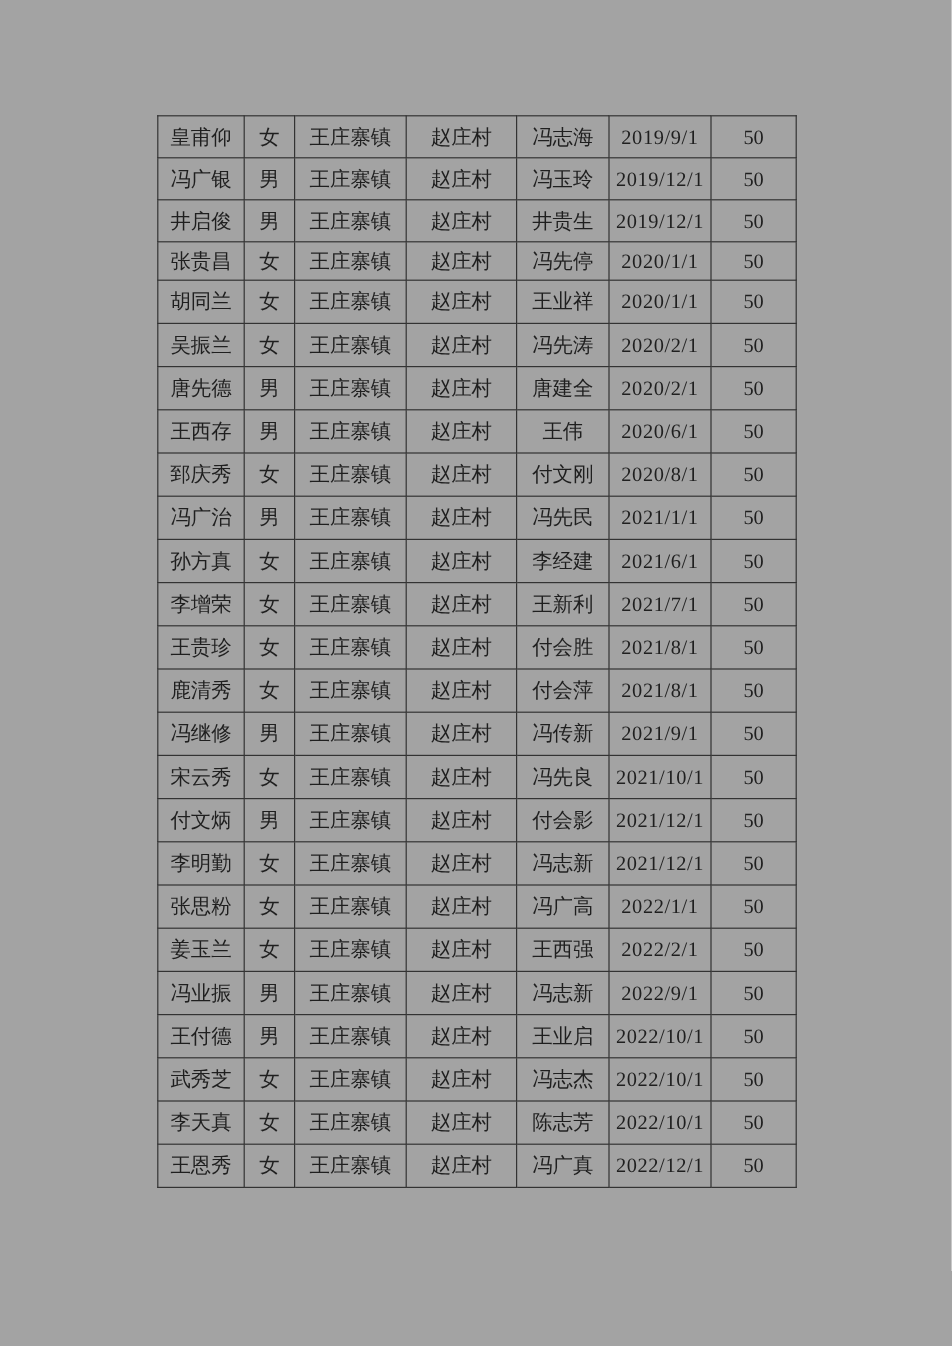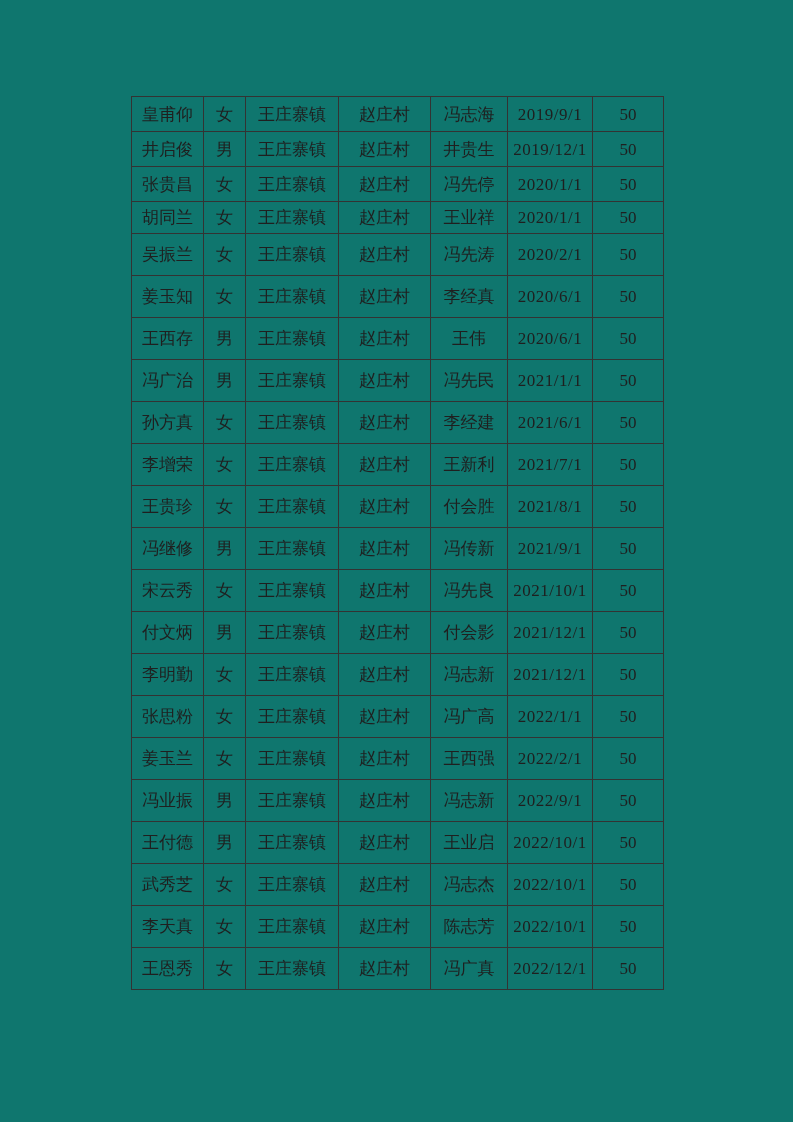--- a/index.html
+++ b/index.html
@@ -4,21 +4,21 @@
 <style>
   html, body {
     margin: 0;
     padding: 0;
     background: #e8e8e8;
   }
   .page {
     position: relative;
     width: 793px;
     height: 1122px;
-    background: #0f766e;
+    background: #a3a3a3;
     margin: 0 auto;
     overflow: hidden;
     font-family: "Liberation Serif", "DejaVu Serif", serif;
     color: #1f1f1f;
   }
   table.data-table {
     position: absolute;
     left: 131px;
     top: 96px;
     width: 532px;
@@ -61,20 +61,29 @@
         <tr>
           <td class="cell-name">皇甫仰</td>
           <td class="cell-gender">女</td>
           <td class="cell-town">王庄寨镇</td>
           <td class="cell-village">赵庄村</td>
           <td class="cell-contact-name">冯志海</td>
           <td class="cell-date">2019/9/1</td>
           <td class="cell-amount">50</td>
         </tr>
         <tr>
+          <td class="cell-name">冯广银</td>
+          <td class="cell-gender">男</td>
+          <td class="cell-town">王庄寨镇</td>
+          <td class="cell-village">赵庄村</td>
+          <td class="cell-contact-name">冯玉玲</td>
+          <td class="cell-date">2019/12/1</td>
+          <td class="cell-amount">50</td>
+        </tr>
+        <tr>
           <td class="cell-name">井启俊</td>
           <td class="cell-gender">男</td>
           <td class="cell-town">王庄寨镇</td>
           <td class="cell-village">赵庄村</td>
           <td class="cell-contact-name">井贵生</td>
           <td class="cell-date">2019/12/1</td>
           <td class="cell-amount">50</td>
         </tr>
         <tr>
           <td class="cell-name">张贵昌</td>
@@ -97,38 +106,47 @@
         <tr>
           <td class="cell-name">吴振兰</td>
           <td class="cell-gender">女</td>
           <td class="cell-town">王庄寨镇</td>
           <td class="cell-village">赵庄村</td>
           <td class="cell-contact-name">冯先涛</td>
           <td class="cell-date">2020/2/1</td>
           <td class="cell-amount">50</td>
         </tr>
         <tr>
-          <td class="cell-name">姜玉知</td>
-          <td class="cell-gender">女</td>
-          <td class="cell-town">王庄寨镇</td>
-          <td class="cell-village">赵庄村</td>
-          <td class="cell-contact-name">李经真</td>
-          <td class="cell-date">2020/6/1</td>
+          <td class="cell-name">唐先德</td>
+          <td class="cell-gender">男</td>
+          <td class="cell-town">王庄寨镇</td>
+          <td class="cell-village">赵庄村</td>
+          <td class="cell-contact-name">唐建全</td>
+          <td class="cell-date">2020/2/1</td>
           <td class="cell-amount">50</td>
         </tr>
         <tr>
           <td class="cell-name">王西存</td>
           <td class="cell-gender">男</td>
           <td class="cell-town">王庄寨镇</td>
           <td class="cell-village">赵庄村</td>
           <td class="cell-contact-name">王伟</td>
           <td class="cell-date">2020/6/1</td>
           <td class="cell-amount">50</td>
         </tr>
         <tr>
+          <td class="cell-name">郅庆秀</td>
+          <td class="cell-gender">女</td>
+          <td class="cell-town">王庄寨镇</td>
+          <td class="cell-village">赵庄村</td>
+          <td class="cell-contact-name">付文刚</td>
+          <td class="cell-date">2020/8/1</td>
+          <td class="cell-amount">50</td>
+        </tr>
+        <tr>
           <td class="cell-name">冯广治</td>
           <td class="cell-gender">男</td>
           <td class="cell-town">王庄寨镇</td>
           <td class="cell-village">赵庄村</td>
           <td class="cell-contact-name">冯先民</td>
           <td class="cell-date">2021/1/1</td>
           <td class="cell-amount">50</td>
         </tr>
         <tr>
           <td class="cell-name">孙方真</td>
@@ -147,20 +165,29 @@
           <td class="cell-contact-name">王新利</td>
           <td class="cell-date">2021/7/1</td>
           <td class="cell-amount">50</td>
         </tr>
         <tr>
           <td class="cell-name">王贵珍</td>
           <td class="cell-gender">女</td>
           <td class="cell-town">王庄寨镇</td>
           <td class="cell-village">赵庄村</td>
           <td class="cell-contact-name">付会胜</td>
+          <td class="cell-date">2021/8/1</td>
+          <td class="cell-amount">50</td>
+        </tr>
+        <tr>
+          <td class="cell-name">鹿清秀</td>
+          <td class="cell-gender">女</td>
+          <td class="cell-town">王庄寨镇</td>
+          <td class="cell-village">赵庄村</td>
+          <td class="cell-contact-name">付会萍</td>
           <td class="cell-date">2021/8/1</td>
           <td class="cell-amount">50</td>
         </tr>
         <tr>
           <td class="cell-name">冯继修</td>
           <td class="cell-gender">男</td>
           <td class="cell-town">王庄寨镇</td>
           <td class="cell-village">赵庄村</td>
           <td class="cell-contact-name">冯传新</td>
           <td class="cell-date">2021/9/1</td>

